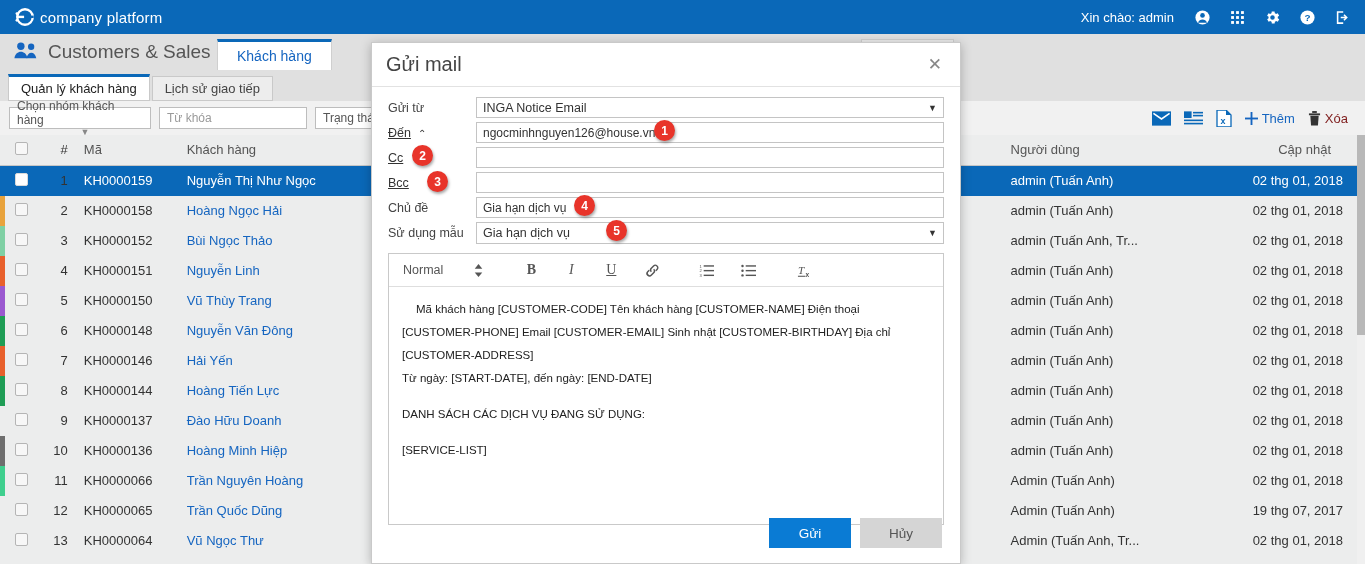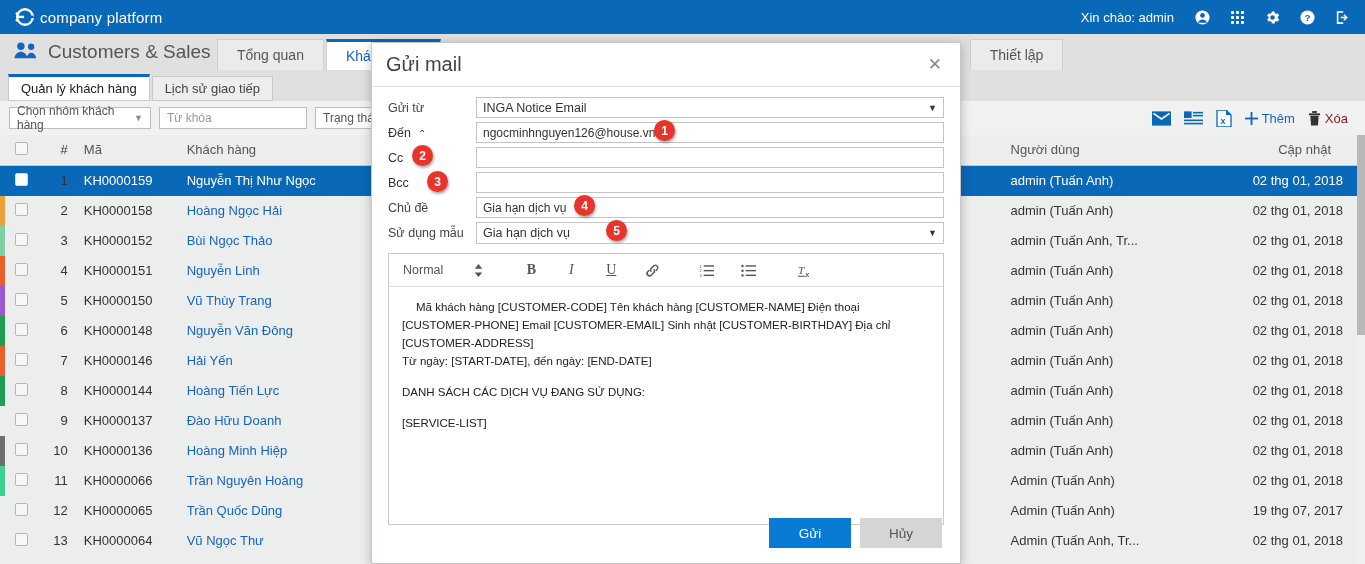--- a/index.html
+++ b/index.html
@@ -66,21 +66,21 @@
   
   .filterbar {
     position: absolute; top: 101px; left: 0; width: 1365px; height: 34px;
     background: #f1f1f1; display: flex; align-items: center; padding: 0 9px;
   }
   .ctl {
     height: 22px; background: #fff; border: 1px solid #bdbdbd;
     font-size: 12px; color: #555; display: flex; align-items: center;
     padding: 0 7px; margin-right: 8px;
   }
-  .ctl.select { justify-content: center; }
+  .ctl.select { justify-content: center; flex-direction: column; }
   .ctl .caret { margin-left: 10px; color: #888; font-size: 9px; }
   .ctl.placeholder { color: #9a9a9a; }
   .actions { margin-left: auto; display: flex; align-items: center; gap: 13px; padding-right: 8px; }
   .act { display: flex; align-items: center; gap: 4px; cursor: pointer; font-size: 13px; color: #1565c0; }
   .act svg { display: block; }
 
   
   .tablewrap { position: absolute; top: 135px; left: 0; width: 1365px; height: 429px; background: #eceded; overflow: hidden; }
   table.grid { width: 1357px; border-collapse: collapse; table-layout: fixed; }
   table.grid th {
@@ -123,21 +123,21 @@
   }
   .modal-hdr {
     height: 44px; border-bottom: 1px solid #e2e2e2; display: flex;
     align-items: center; padding: 0 14px; justify-content: space-between;
   }
   .modal-title { font-size: 20px; color: #444; }
   .modal-close { font-size: 17px; color: #888; cursor: pointer; line-height: 1; padding: 2px 4px; }
   .modal-body { padding: 10px 16px 0 16px; }
   .frow { display: flex; align-items: center; margin-bottom: 4px; position: relative; }
   .flabel { width: 88px; font-size: 12.5px; color: #444; flex: 0 0 88px; }
-  .flabel.link { color: #333; cursor: pointer; }
+  .flabel.link { color: #333; text-decoration: underline; cursor: pointer; }
   .fcaret { display: inline-block; margin-left: 7px; font-size: 10px; color: #333; }
   .finput {
     flex: 1; height: 21px; border: 1px solid #c4c4c4; background: #fff;
     font-size: 12px; color: #333; padding: 0 6px; display: flex; align-items: center;
   }
   .finput.sel2 { justify-content: space-between; font-size: 12.5px; }
   .finput .dd { color: #333; font-size: 9px; }
   .badge {
     position: absolute; width: 21px; height: 21px; border-radius: 50%;
     background: #e8342a; color: #fff; font-size: 12px; font-weight: bold;
@@ -153,21 +153,21 @@
   }
   .etool { display: flex; align-items: center; justify-content: center; color: #555; cursor: pointer; }
   .etool.normal { font-size: 12.5px; color: #555; margin-right: 8px; }
   .etool.updown { width: 22px; margin-right: 14px; }
   .etool.b { width: 24px; font-weight: bold; font-size: 14px; font-family: "Liberation Serif", serif; }
   .etool.i { width: 24px; font-style: italic; font-size: 14px; font-family: "Liberation Serif", serif; }
   .etool.u { width: 24px; text-decoration: underline; font-size: 14px; font-family: "Liberation Serif", serif; }
   .etool.ic { width: 26px; }
   .etool.gap { margin-left: 12px; }
   .etool svg { width: 15px; height: 15px; fill: #555; }
-  .ebody { flex: 1; padding: 11px 13px; font-size: 11.5px; color: #222; line-height: 18px; overflow: hidden; }
+  .ebody { flex: 1; padding: 11px 13px; font-size: 11.5px; color: #222; line-height: 23px; overflow: hidden; }
   .ebody p { margin: 0 0 13px 0; }
   .ebody p.first { text-indent: 14px; margin-bottom: 0; }
   .ebody p.nom { margin: 0; }
 
   .modal-foot {
     position: absolute; left: 0; right: 0; bottom: 0; height: 60px;
     display: flex; align-items: center; justify-content: flex-end; gap: 9px; padding-right: 18px;
   }
   .btn { height: 30px; min-width: 82px; display: flex; align-items: center; justify-content: center;
          font-size: 13.5px; cursor: pointer; border: 1px solid transparent; }
@@ -240,23 +240,20 @@
         <svg viewBox="0 0 28 22">
             <circle cx="8" cy="6" r="4.3"></circle>
             <circle cx="20" cy="6.6" r="3.7"></circle>
             <path d="M0.5 20c.8-5 4-7.4 7.5-7.4S14.7 15 15.5 20z"></path>
             <path d="M14.5 20c.7-4.3 3.2-6.5 5.8-6.5s5 2.2 5.7 6.5z"></path>
           </svg>
       </span>
       <span class="t">Customers &amp; Sales</span>
     </div>
     <div class="tabs">
-      <div class="tab">
-        <span>Tổng quan</span>
-      </div>
       <div class="tab active">
         <span>Khách hàng</span>
       </div>
       <div class="tab" style="margin-left:527px">
         <span>Thiết lập</span>
       </div>
     </div>
   </div>
 
   <div class="subtabs">

